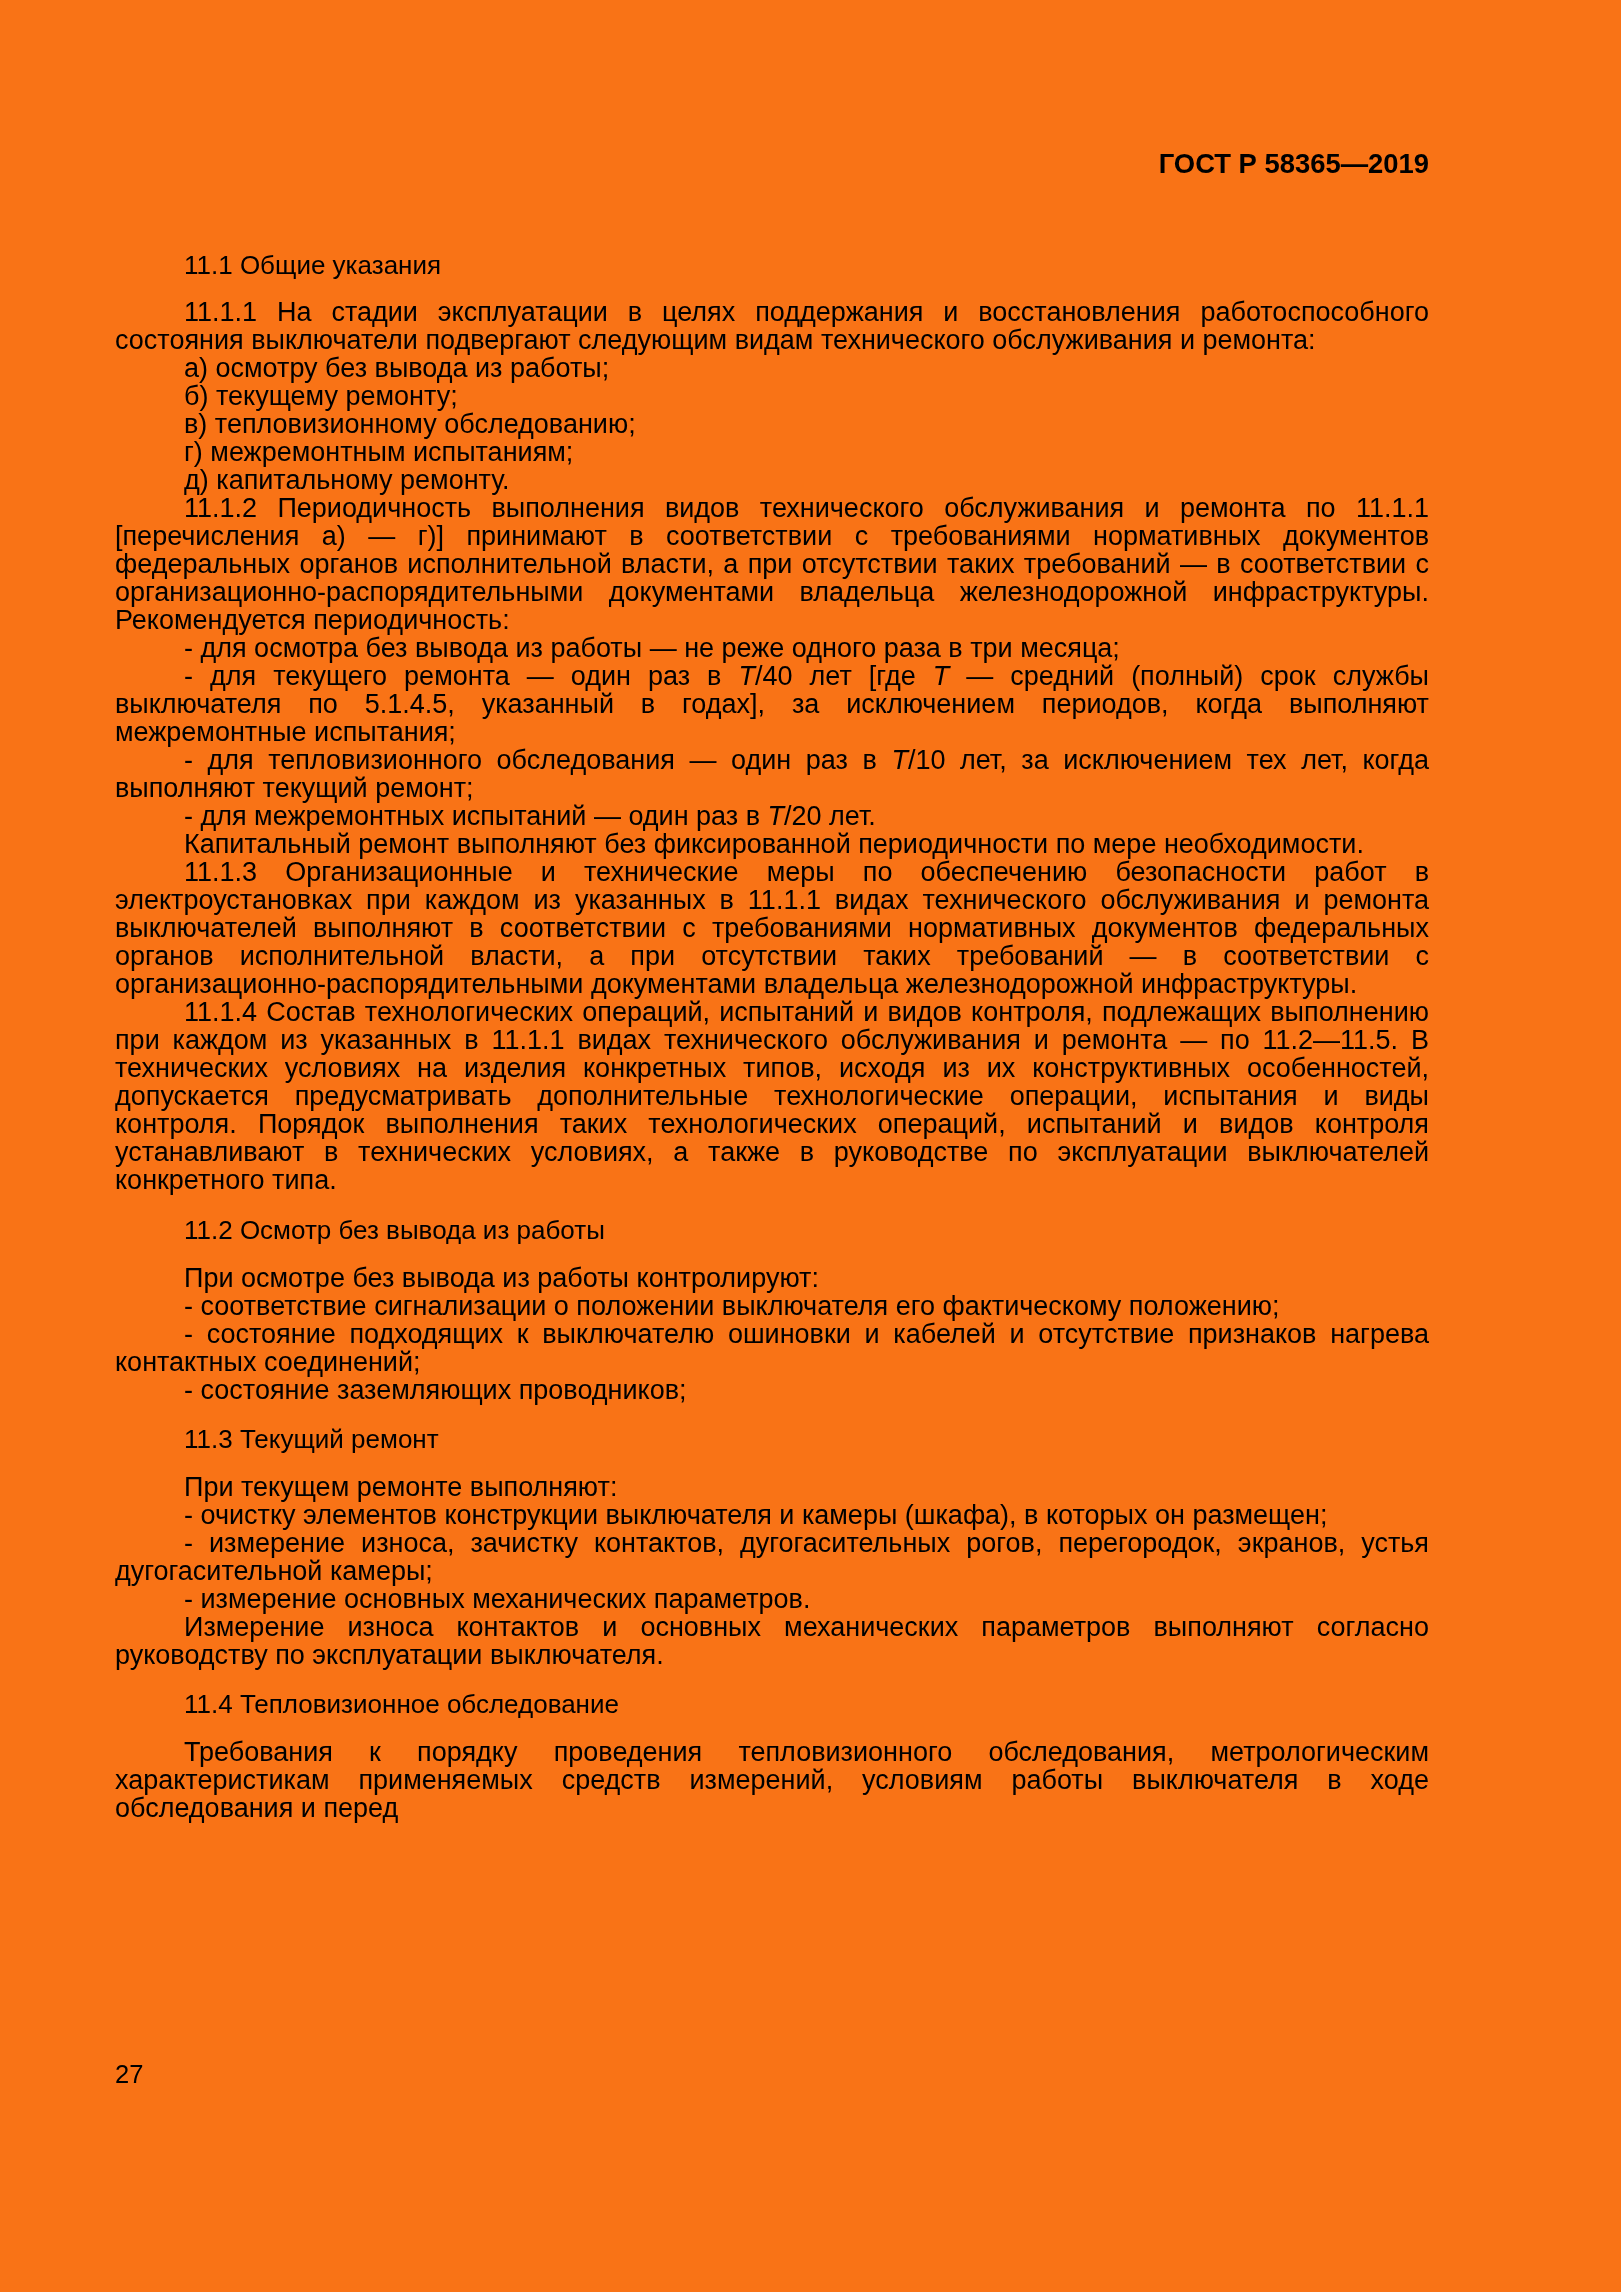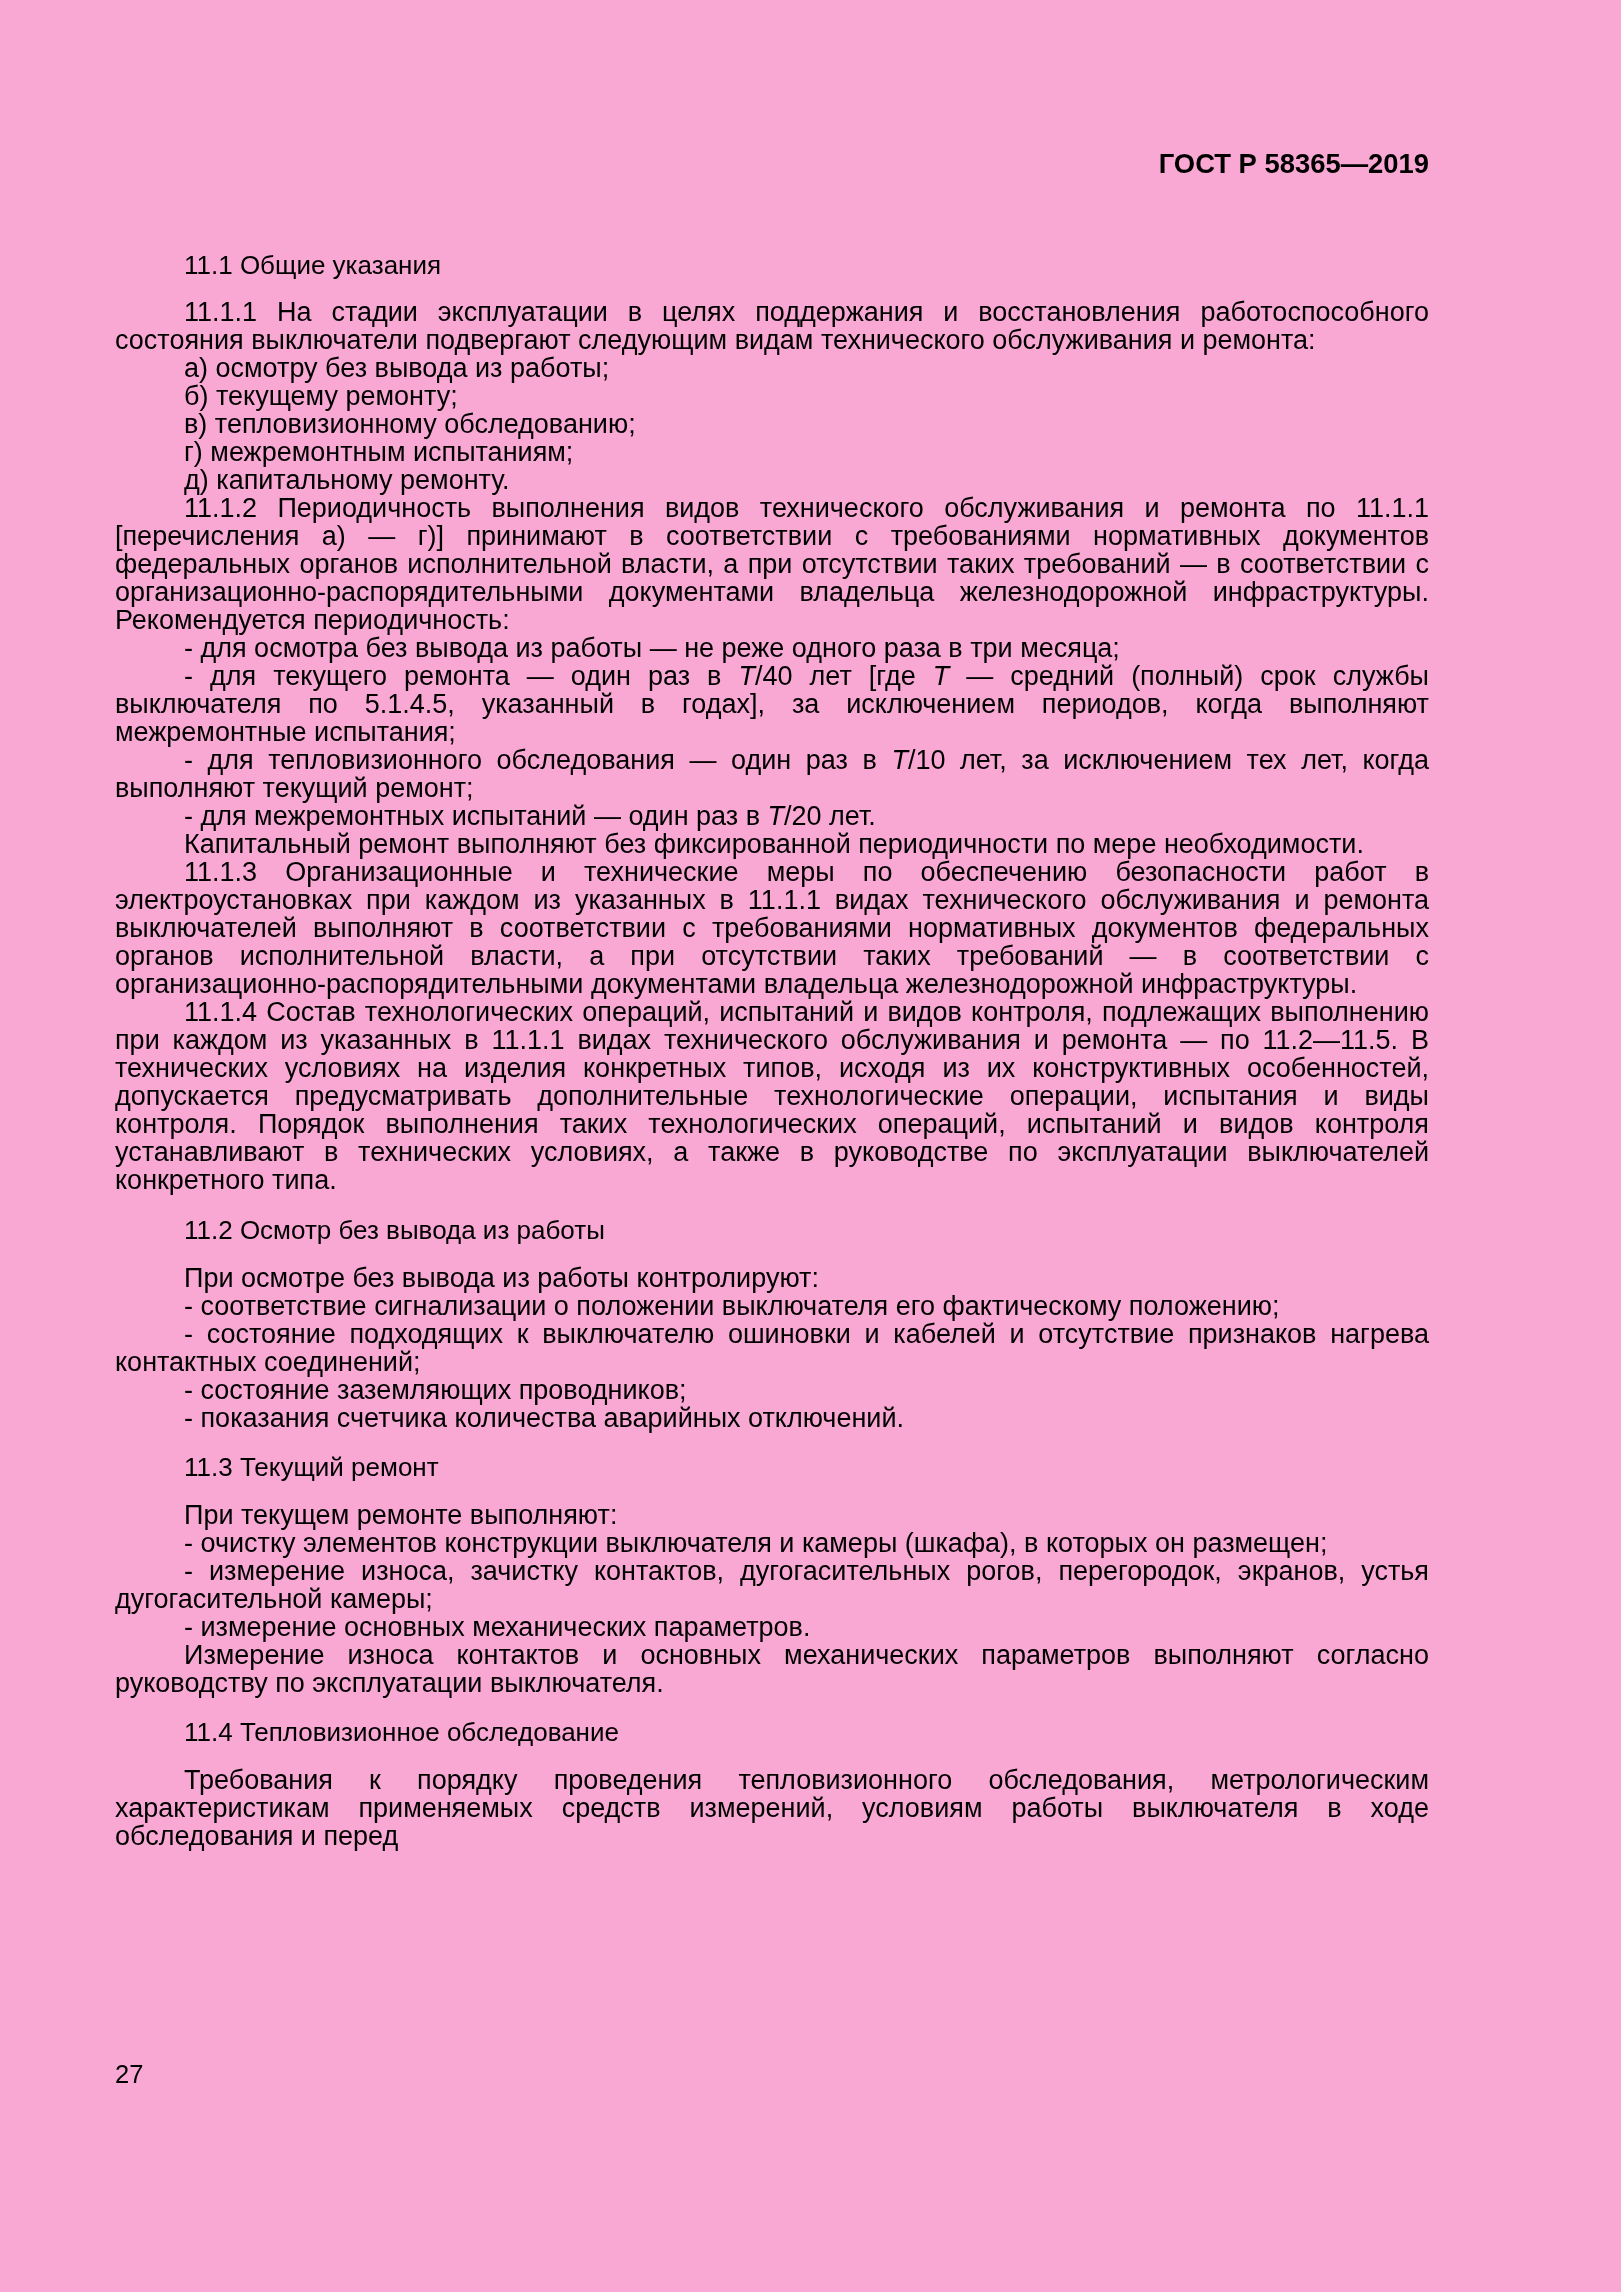--- a/index.html
+++ b/index.html
@@ -1,20 +1,20 @@
 <!DOCTYPE html>
 <html lang="ru"><head>
 <meta charset="utf-8">
 <style>
   html, body { margin: 0; padding: 0; background: #888; }
   .page {
     position: relative;
     width: 1621px;
     height: 2293px;
-    background: #f9a8d4;
+    background: #f97316;
     font-family: "Liberation Sans", sans-serif;
     color: #000000;
     overflow: hidden;
     margin: 0 auto;
   }
   .doc-header {
     position: absolute;
     top: 147px;
     left: 115px;
     width: 1314px;
@@ -82,21 +82,20 @@
     <p class="body-par"><span>- для межремонтных испытаний — один раз в </span><i>Т</i><span>/20 лет.</span></p>
     <p class="body-par">Капитальный ремонт выполняют без фиксированной периодичности по мере необходимости.</p>
     <p class="body-par">11.1.3 Организационные и технические меры по обеспечению безопасности работ в электроустановках при каждом из указанных в 11.1.1 видах технического обслуживания и ремонта выключателей выполняют в соответствии с требованиями нормативных документов федеральных органов исполнительной власти, а при отсутствии таких требований — в соответствии с организационно-распорядительными документами владельца железнодорожной инфраструктуры.</p>
     <p class="body-par">11.1.4 Состав технологических операций, испытаний и видов контроля, подлежащих выполнению при каждом из указанных в 11.1.1 видах технического обслуживания и ремонта — по 11.2—11.5. В технических условиях на изделия конкретных типов, исходя из их конструктивных особенностей, допускается предусматривать дополнительные технологические операции, испытания и виды контроля. Порядок выполнения таких технологических операций, испытаний и видов контроля устанавливают в технических условиях, а также в руководстве по эксплуатации выключателей конкретного типа.</p>
 
     <h2 class="section-heading">11.2 Осмотр без вывода из работы</h2>
     <p class="body-par">При осмотре без вывода из работы контролируют:</p>
     <p class="body-par">- соответствие сигнализации о положении выключателя его фактическому положению;</p>
     <p class="body-par">- состояние подходящих к выключателю ошиновки и кабелей и отсутствие признаков нагрева контактных соединений;</p>
     <p class="body-par">- состояние заземляющих проводников;</p>
-    <p class="body-par">- показания счетчика количества аварийных отключений.</p>
 
     <h2 class="section-heading">11.3 Текущий ремонт</h2>
     <p class="body-par">При текущем ремонте выполняют:</p>
     <p class="body-par">- очистку элементов конструкции выключателя и камеры (шкафа), в которых он размещен;</p>
     <p class="body-par">- измерение износа, зачистку контактов, дугогасительных рогов, перегородок, экранов, устья дугогасительной камеры;</p>
     <p class="body-par">- измерение основных механических параметров.</p>
     <p class="body-par">Измерение износа контактов и основных механических параметров выполняют согласно руководству по эксплуатации выключателя.</p>
 
     <h2 class="section-heading">11.4 Тепловизионное обследование</h2>
     <p class="body-par">Требования к порядку проведения тепловизионного обследования, метрологическим характеристикам применяемых средств измерений, условиям работы выключателя в ходе обследования и перед</p>

